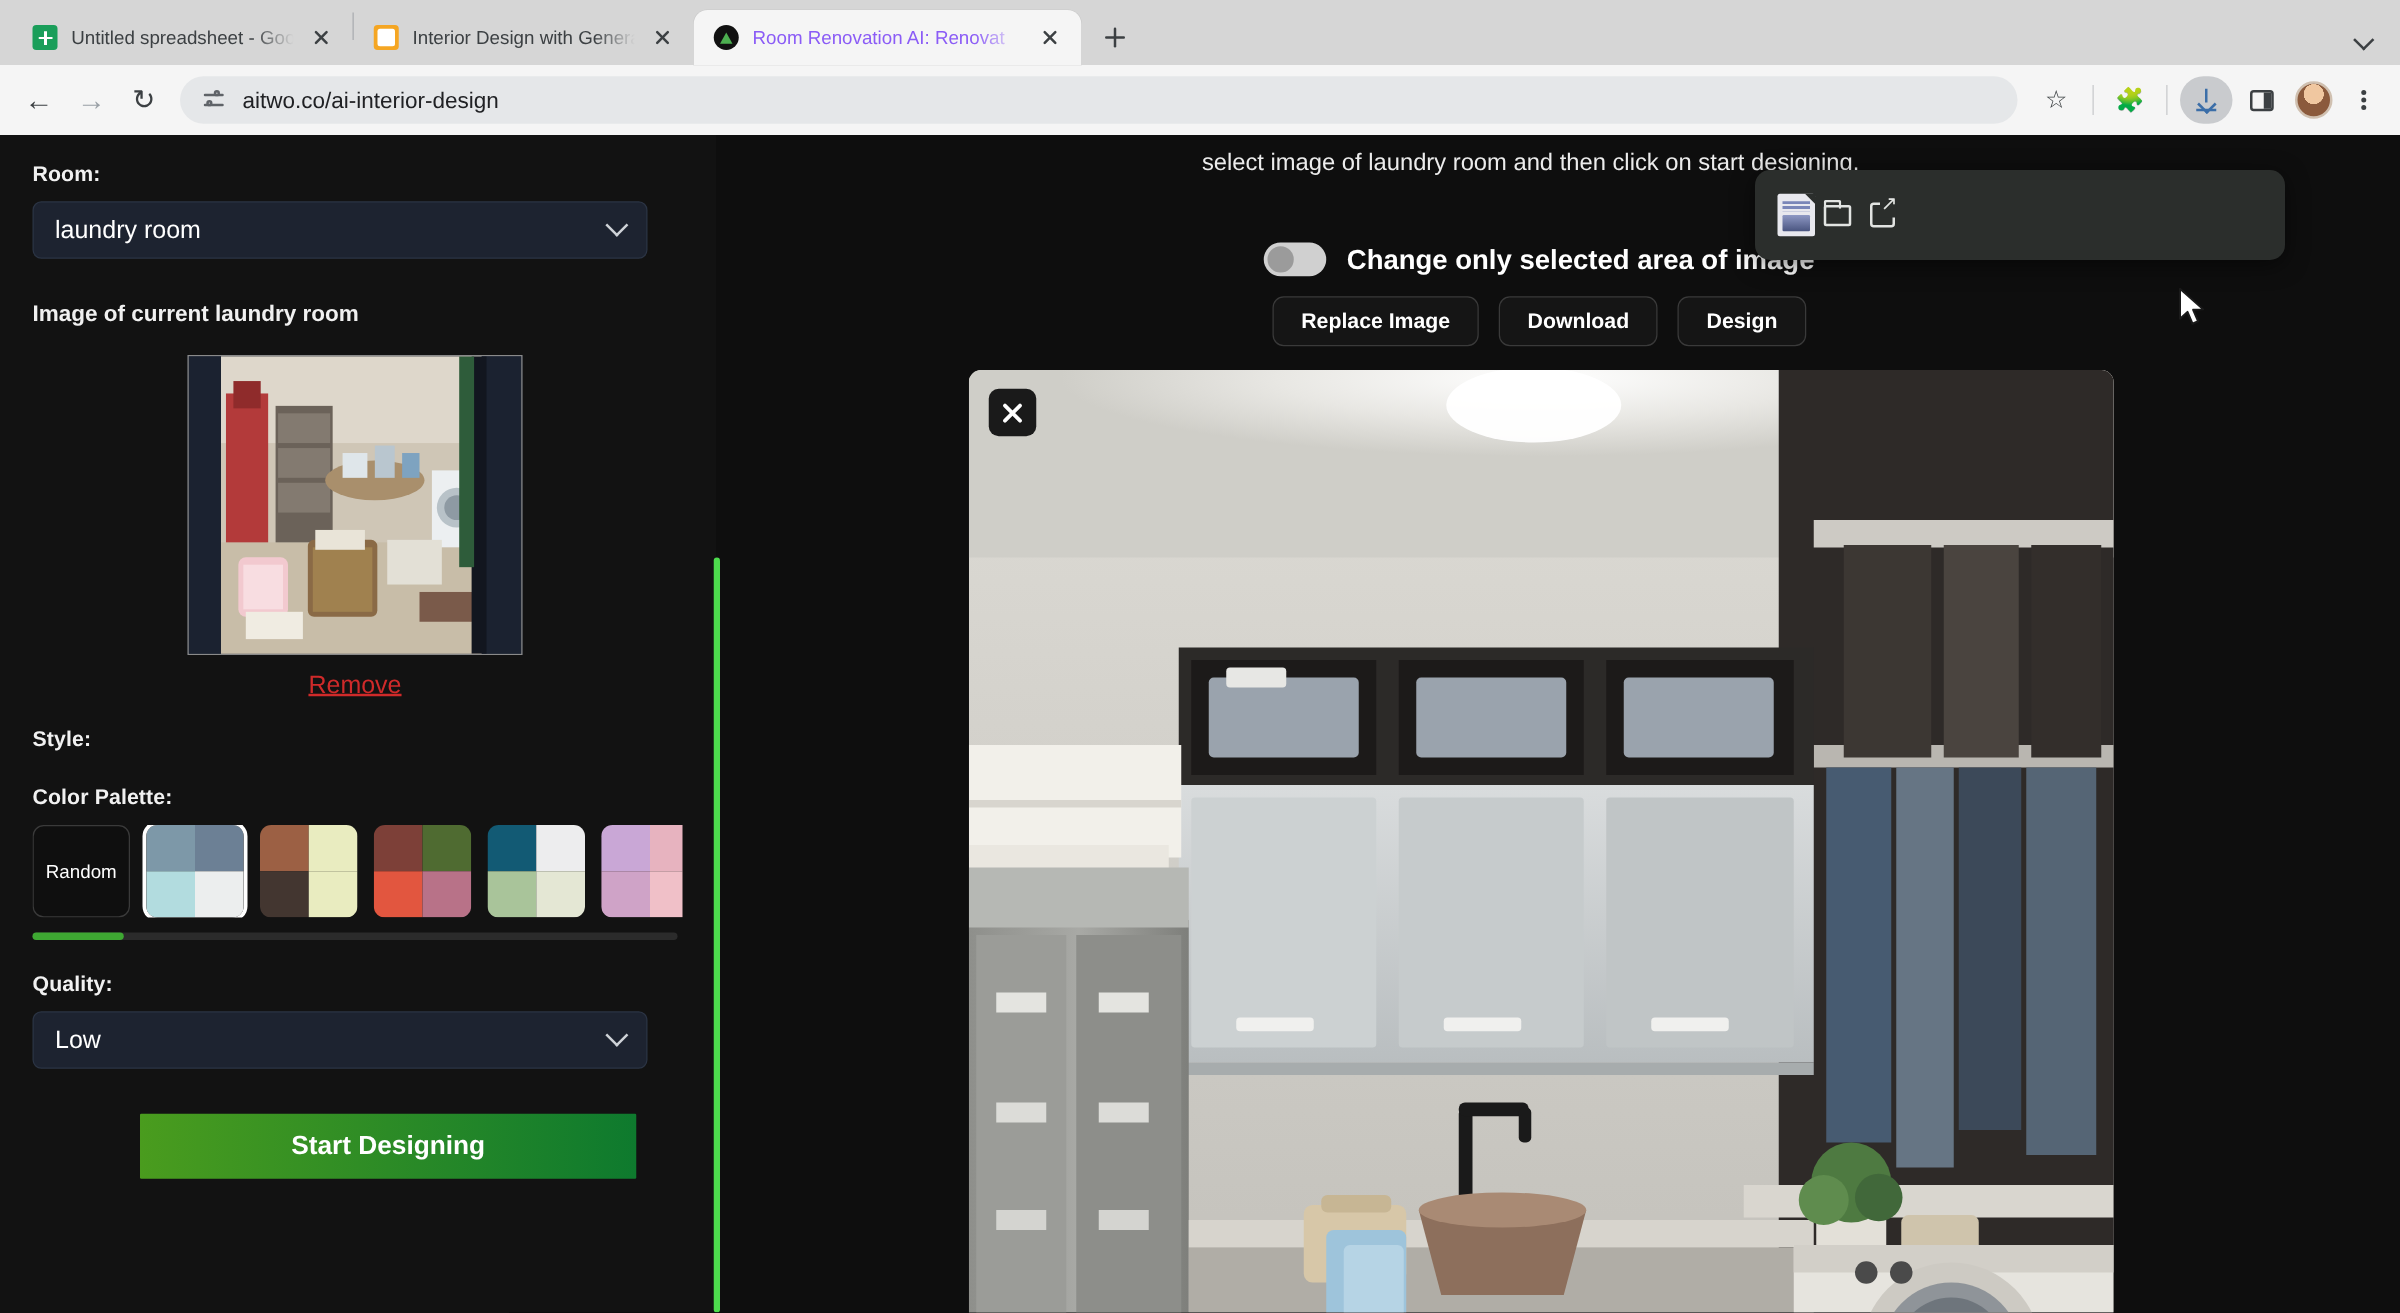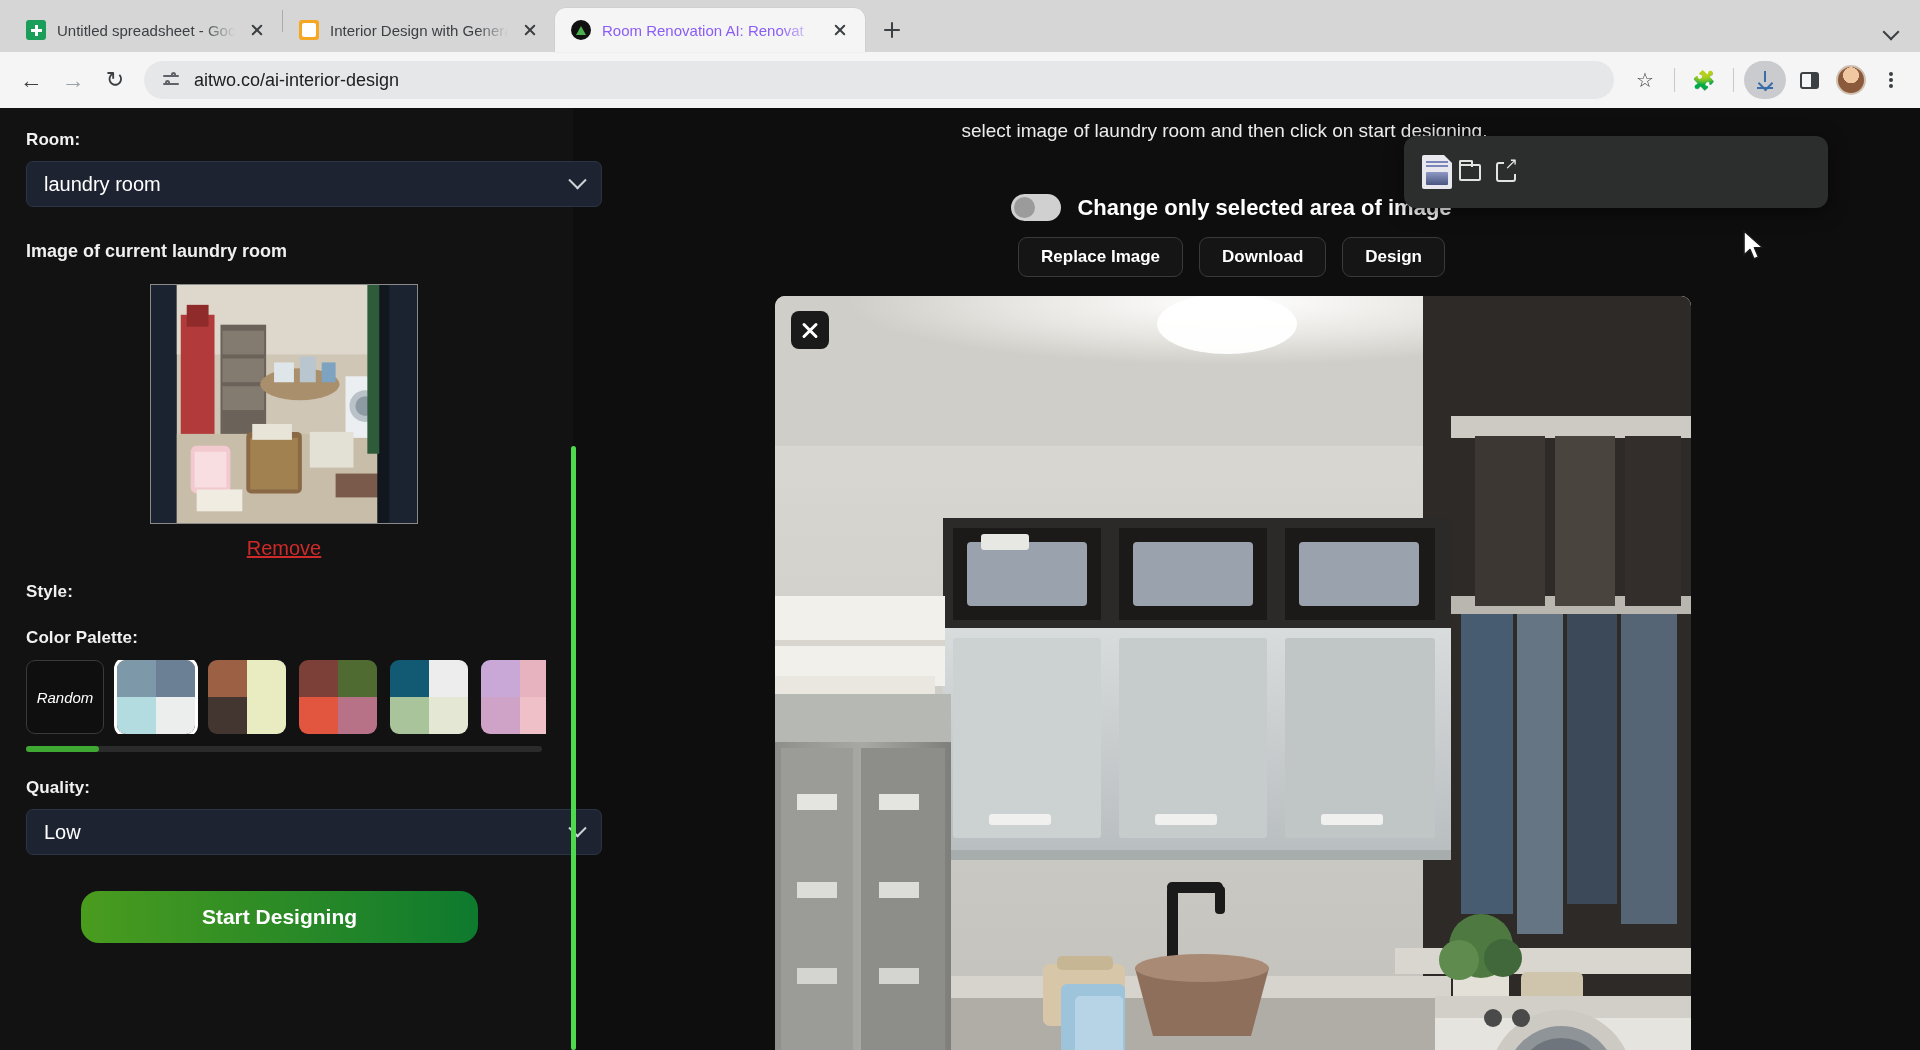--- a/index.html
+++ b/index.html
@@ -152,21 +152,21 @@
 
   
   #page { position: relative; width:1920px; height: 942px; background: #0e0e0e;
           display:flex; overflow:hidden; }
 
   #sidebar { width: 573px; flex: 0 0 573px; background: #121212;
              padding: 22px 30px 6px 26px; position: relative; }
   .field-label { font-size: 17px; font-weight: bold; color: #f1f1f1;
                  margin-bottom: 11px; letter-spacing: .1px; }
   .select-box {
-    width: 576px; height: 46px; background: #1d2330;
+    width: 492px; height: 46px; background: #1d2330;
     border: 1px solid #2b3444; border-radius: 7px;
     display:flex; align-items:center; justify-content:space-between;
     padding: 0 17px; color:#fff; font-size: 20px;
   }
   .select-caret { width:13px; height:13px; border-right:2px solid #cfd3d8;
       border-bottom:2px solid #cfd3d8; transform: rotate(45deg) translate(-3px,-3px); }
 
   #img-section-label { margin-top: 34px; font-size: 18px; font-weight:bold;
                         color:#f0f0f0; }
 
@@ -178,35 +178,35 @@
   #remove-link { text-align:center; width: 268px; margin-left:124px;
       margin-top: 13px; color:#cf2a2a; font-size:20px; text-decoration:underline; }
 
   #style-label { margin-top: 22px; }
   #palette-label { margin-top: 26px; }
 
   #palette-row { display:flex; gap: 13px; margin-top: 12px;
                  width: 520px; overflow:hidden; }
   .swatch { width: 78px; height: 74px; border-radius: 9px; overflow:hidden;
             flex: 0 0 78px; display:grid; grid-template-columns:1fr 1fr;
-            grid-template-rows:1fr 1fr;font-style:italic; }
+            grid-template-rows:1fr 1fr; }
   .swatch.random { background:#0f0f0f; border:1px solid #3a3a3a;
       display:flex; align-items:center; justify-content:center;
       color:#fff; font-size:15px; }
   .swatch.selected { outline: 3px solid #ffffff; outline-offset: 0px;
       border-radius: 9px; }
 
   #palette-scroll { width: 516px; height: 6px; background:#2b2b2b;
       border-radius:3px; margin-top: 12px; position:relative; }
   #palette-scroll-thumb { position:absolute; left:0; top:0; height:6px;
       width: 73px; background:#3ea832; border-radius:3px; }
 
   #quality-label { margin-top: 26px; }
   #start-btn {
-    width: 397px; height: 52px; margin: 36px 0 0 55px; border-radius: 18px;
+    width: 397px; height: 52px; margin: 36px 0 0 86px; border-radius: 1px;
     background: linear-gradient(to right, #4a9c1e, #0e7a2e);
     display:flex; align-items:center; justify-content:center;
     color:#fff; font-size: 21px; font-weight: bold;
   }
 
   #page-scroll-track { position:absolute; left: 571px; top:0; bottom:0;
       width: 5px; background: transparent; }
   #page-scroll-thumb { position:absolute; left: 571px; top: 338px; width: 5px;
       height: 604px; background:#4ddb4d; border-radius:3px; }
 

